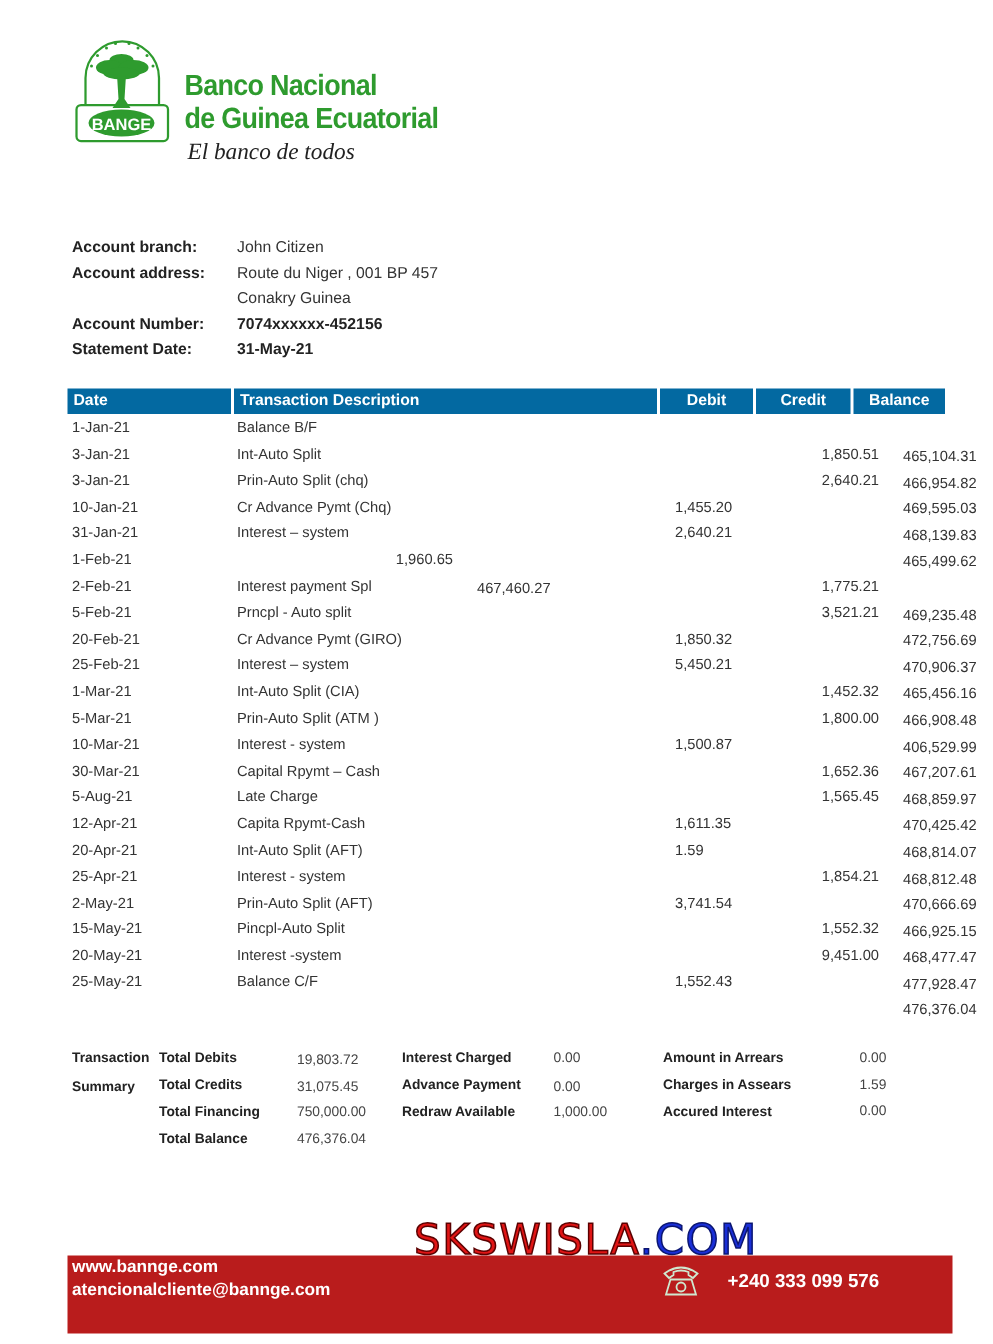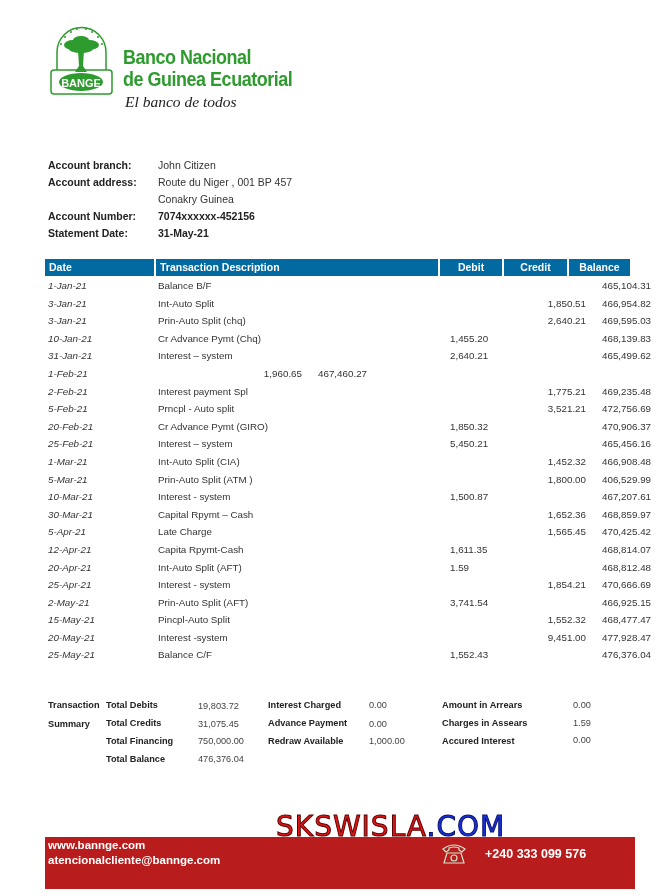--- a/index.html
+++ b/index.html
@@ -13,25 +13,25 @@
   .info-label { width:110px; font-weight:bold; color:#222; }
   .info-value { color:#333; }
   .info-value.bold { font-weight:bold; color:#222; }
 
   .tbl-head { position:absolute; top:259px; left:45px; height:17px; display:flex; }
   .th { background:#0369a1; color:#fff; font-weight:bold; font-size:10.5px; height:17px; line-height:17px; box-sizing:border-box; padding:0 4px; margin-right:2px; }
   .th.right { text-align:center; }
 
   .rows { position:absolute; top:277px; left:45px; }
   .row { display:flex; height:17.6px; line-height:17.6px; font-size:9.8px; color:#333; }
-  .c-date { width:111px; padding-left:3px; box-sizing:border-box;font-style:italic; }
+  .c-date { width:111px; padding-left:3px; box-sizing:border-box; }
   .c-desc { width:284px; padding-left:2px; box-sizing:border-box; }
   .c-debit { width:88px; padding-left:10px; box-sizing:border-box; }
   .c-credit { width:68px; text-align:right; box-sizing:border-box; padding-right:10px; }
-  .c-bal { width:55px; text-align:right; padding-left:6px; box-sizing:border-box; }
+  .c-bal { width:55px; text-align:right; padding-left:6px; box-sizing:border-box;margin-top:19px; }
 
   .summary { position:absolute; top:700px; left:48px; font-size:9.2px; }
   .s-item { position:absolute; white-space:nowrap; }
   .s-label { font-weight:bold; color:#222; }
   .s-val { color:#444; }
 
   .footer { position:absolute; left:45px; top:837px; width:590px; height:52px; background:#b91c1c; }
   .footer-line { position:absolute; left:3px; color:#fff; font-weight:bold; font-size:11.5px; }
   .footer-phone { position:absolute; left:440px; top:10px; color:#fff; font-weight:bold; font-size:12.5px;text-align:center; }
   .phone-icon { position:absolute; left:395px; top:4px; width:28px; height:24px; }
@@ -193,21 +193,21 @@
       <div class="c-bal">467,207.61</div>
     </div>
     <div class="row">
       <div class="c-date">30-Mar-21</div>
       <div class="c-desc">Capital Rpymt – Cash</div>
       <div class="c-debit"></div>
       <div class="c-credit">1,652.36</div>
       <div class="c-bal">468,859.97</div>
     </div>
     <div class="row">
-      <div class="c-date">5-Apr-21</div>
+      <div class="c-date">5-Aug-21</div>
       <div class="c-desc">Late Charge</div>
       <div class="c-debit"></div>
       <div class="c-credit">1,565.45</div>
       <div class="c-bal">470,425.42</div>
     </div>
     <div class="row">
       <div class="c-date">12-Apr-21</div>
       <div class="c-desc">Capita Rpymt-Cash</div>
       <div class="c-debit">1,611.35</div>
       <div class="c-credit"></div>

